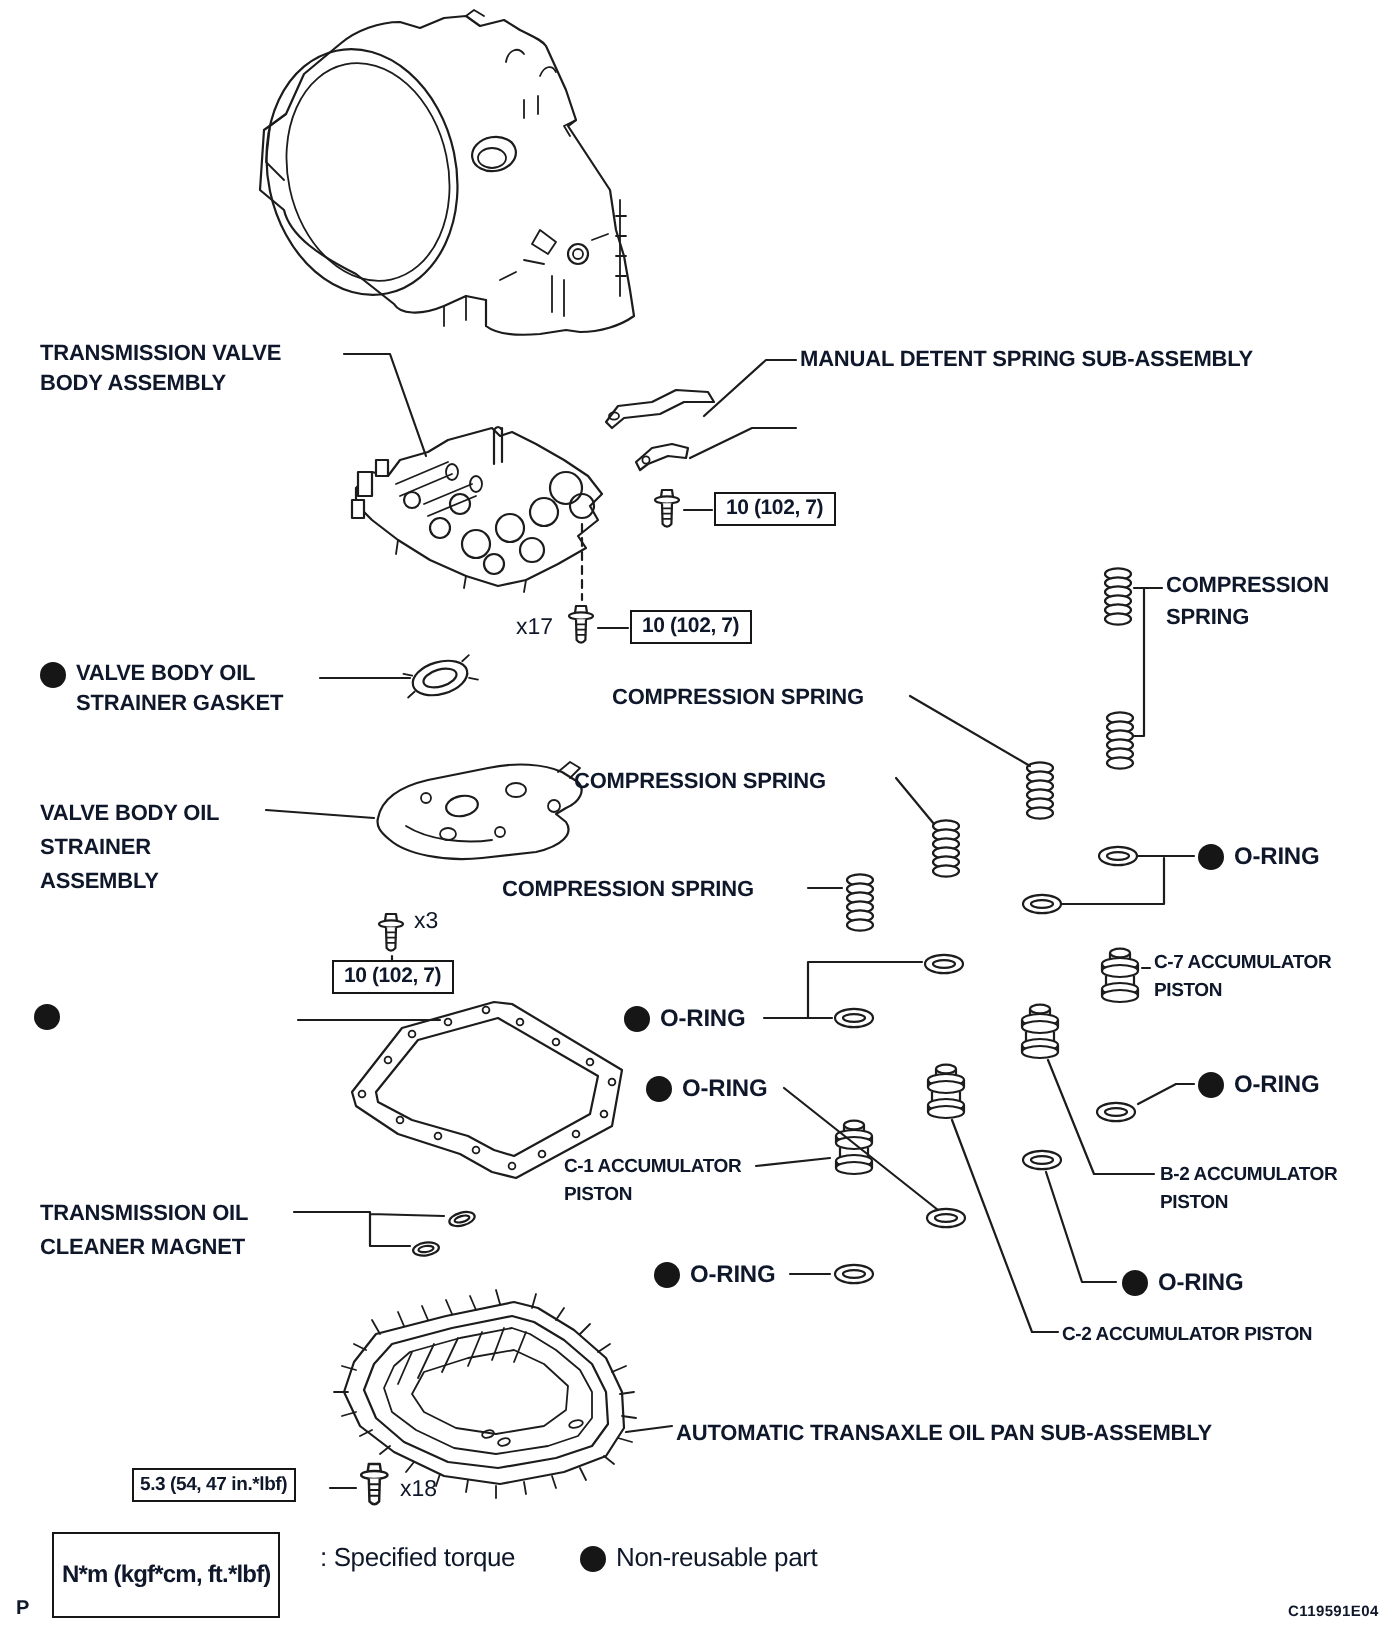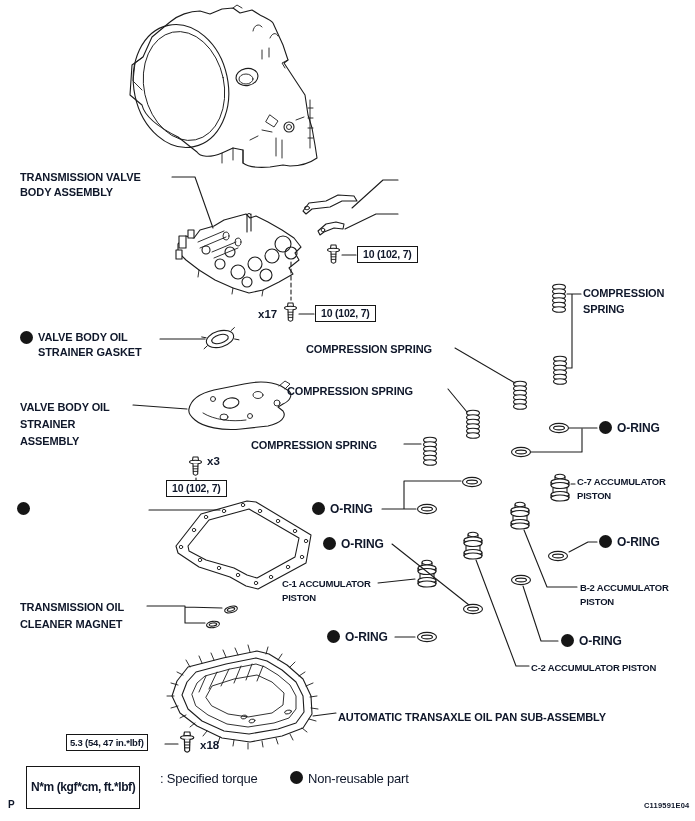--- a/index.html
+++ b/index.html
@@ -6,22 +6,22 @@
   .page{position:relative;width:695px;height:821px;background:#ffffff;overflow:hidden;
         font-family:"Liberation Sans", sans-serif;color:#0f172a;}
   svg{position:absolute;left:0;top:0;}
   .ln{stroke:#1c1c1c;stroke-width:1.1;fill:none;stroke-linejoin:round;stroke-linecap:round;}
   .fw{stroke:#1c1c1c;stroke-width:1.1;fill:#ffffff;stroke-linejoin:round;}
   .dash{stroke-dasharray:4 3;}
   .thin{stroke-width:0.9;}
   .lbl{position:absolute;font-weight:700;font-size:11px;line-height:15px;letter-spacing:-0.1px;
        white-space:pre-line;}
   .lbl-sm{font-size:9.5px;line-height:14px;letter-spacing:-0.2px;}
-  .count{position:absolute;font-weight:700;font-size:11.5px;}
-  .brow{position:absolute;display:flex;gap:5px;align-items:flex-start;}
+  .count{position:absolute;font-weight:400;font-size:11.5px;}
+  .brow{position:absolute;display:flex;gap:5px;align-items:flex-end;}
   .brow.multi{align-items:flex-start;}
   .dot{width:13px;height:13px;border-radius:50%;background:#161616;flex:none;}
   .brow.multi .dot{margin-top:1px;}
   .btxt{font-weight:700;font-size:12px;letter-spacing:-0.1px;}
   .tq-box{position:absolute;border:1.8px solid #161616;background:#fff;padding:1px 5px;
           font-weight:700;font-size:10.5px;line-height:13px;white-space:nowrap;letter-spacing:-0.2px;}
   .tq-box.small{font-size:9.5px;padding:1px 3px;text-align:right;}
   .legend-box{position:absolute;border:1.8px solid #161616;background:#fff;padding:13px 4px;
           font-weight:700;font-size:12px;line-height:15px;white-space:nowrap;letter-spacing:-0.4px;}
   .legend-txt{position:absolute;font-weight:400;font-size:13px;letter-spacing:-0.2px;}
@@ -237,20 +237,21 @@
     <path d="M149,510 H220"></path>
     <path d="M196,478 V480"></path>
     <path d="M147,606 H185 V623 M185,607 L222,608 M185,623 H205"></path>
     <path d="M313,716 L336,713"></path>
     <path d="M165,744 H178"></path>
   </g>
 </svg>
 
   <div class="lbl" style="left:20px;top:170px">TRANSMISSION VALVE
 BODY ASSEMBLY</div>
+  <div class="lbl" style="left:400px;top:173px">MANUAL DETENT SPRING SUB-ASSEMBLY</div>
 
   <div class="count" style="left:258px;top:308px">x17</div>
   <div class="count" style="left:207px;top:455px">x3</div>
   <div class="count" style="left:200px;top:739px">x18</div>
 
   <div class="tq-box" style="left:357px;top:246px">10 (102, 7)</div>
   <div class="tq-box" style="left:315px;top:305px">10 (102, 7)</div>
   <div class="tq-box" style="left:166px;top:480px">10 (102, 7)</div>
   <div class="tq-box small" style="left:66px;top:734px">5.3 (54, 47 in.*lbf)</div>
 

